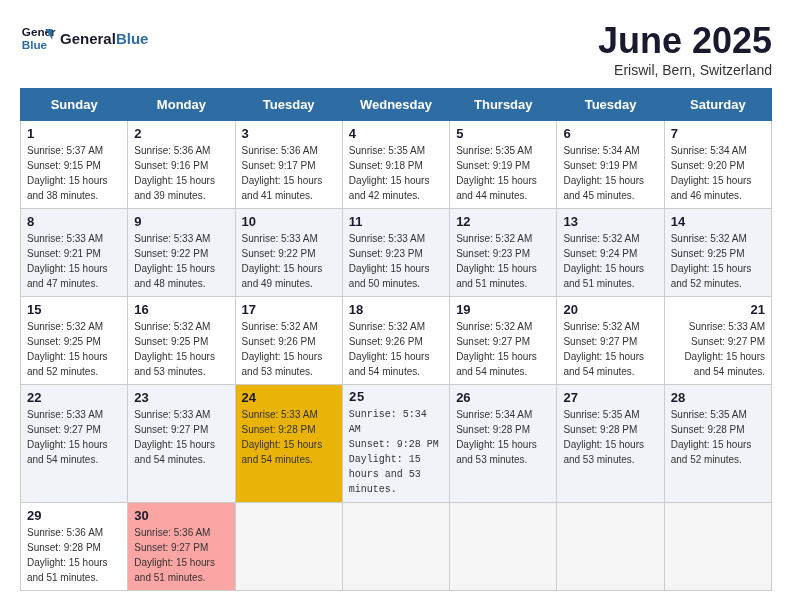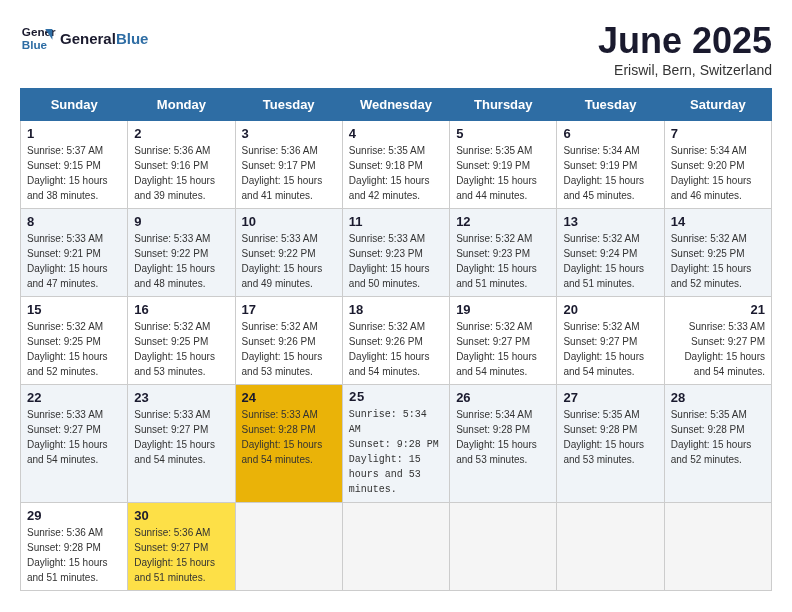--- a/index.html
+++ b/index.html
@@ -239,21 +239,21 @@
         <td style="background: rgb(240, 244, 248);">
           <span class="day-number">28</span>
           <div class="day-info">Sunrise: 5:35 AM<br>Sunset: 9:28 PM<br>Daylight: 15 hours and 52 minutes.</div>
         </td>
       </tr>
       <tr class="week-row">
         <td style="background: rgb(255, 255, 255);">
           <span class="day-number">29</span>
           <div class="day-info">Sunrise: 5:36 AM<br>Sunset: 9:28 PM<br>Daylight: 15 hours and 51 minutes.</div>
         </td>
-        <td style="background: #fde047;">
+        <td style="background: #fca5a5;">
           <span class="day-number">30</span>
           <div class="day-info">Sunrise: 5:36 AM<br>Sunset: 9:27 PM<br>Daylight: 15 hours and 51 minutes.</div>
         </td>
         <td class="empty-cell" style="background: rgb(245, 245, 245);"></td>
         <td class="empty-cell" style="background: rgb(245, 245, 245);"></td>
         <td class="empty-cell" style="background: rgb(245, 245, 245);"></td>
         <td class="empty-cell" style="background: rgb(245, 245, 245);"></td>
         <td class="empty-cell" style="background: rgb(245, 245, 245);"></td>
       </tr>
     </tbody>

